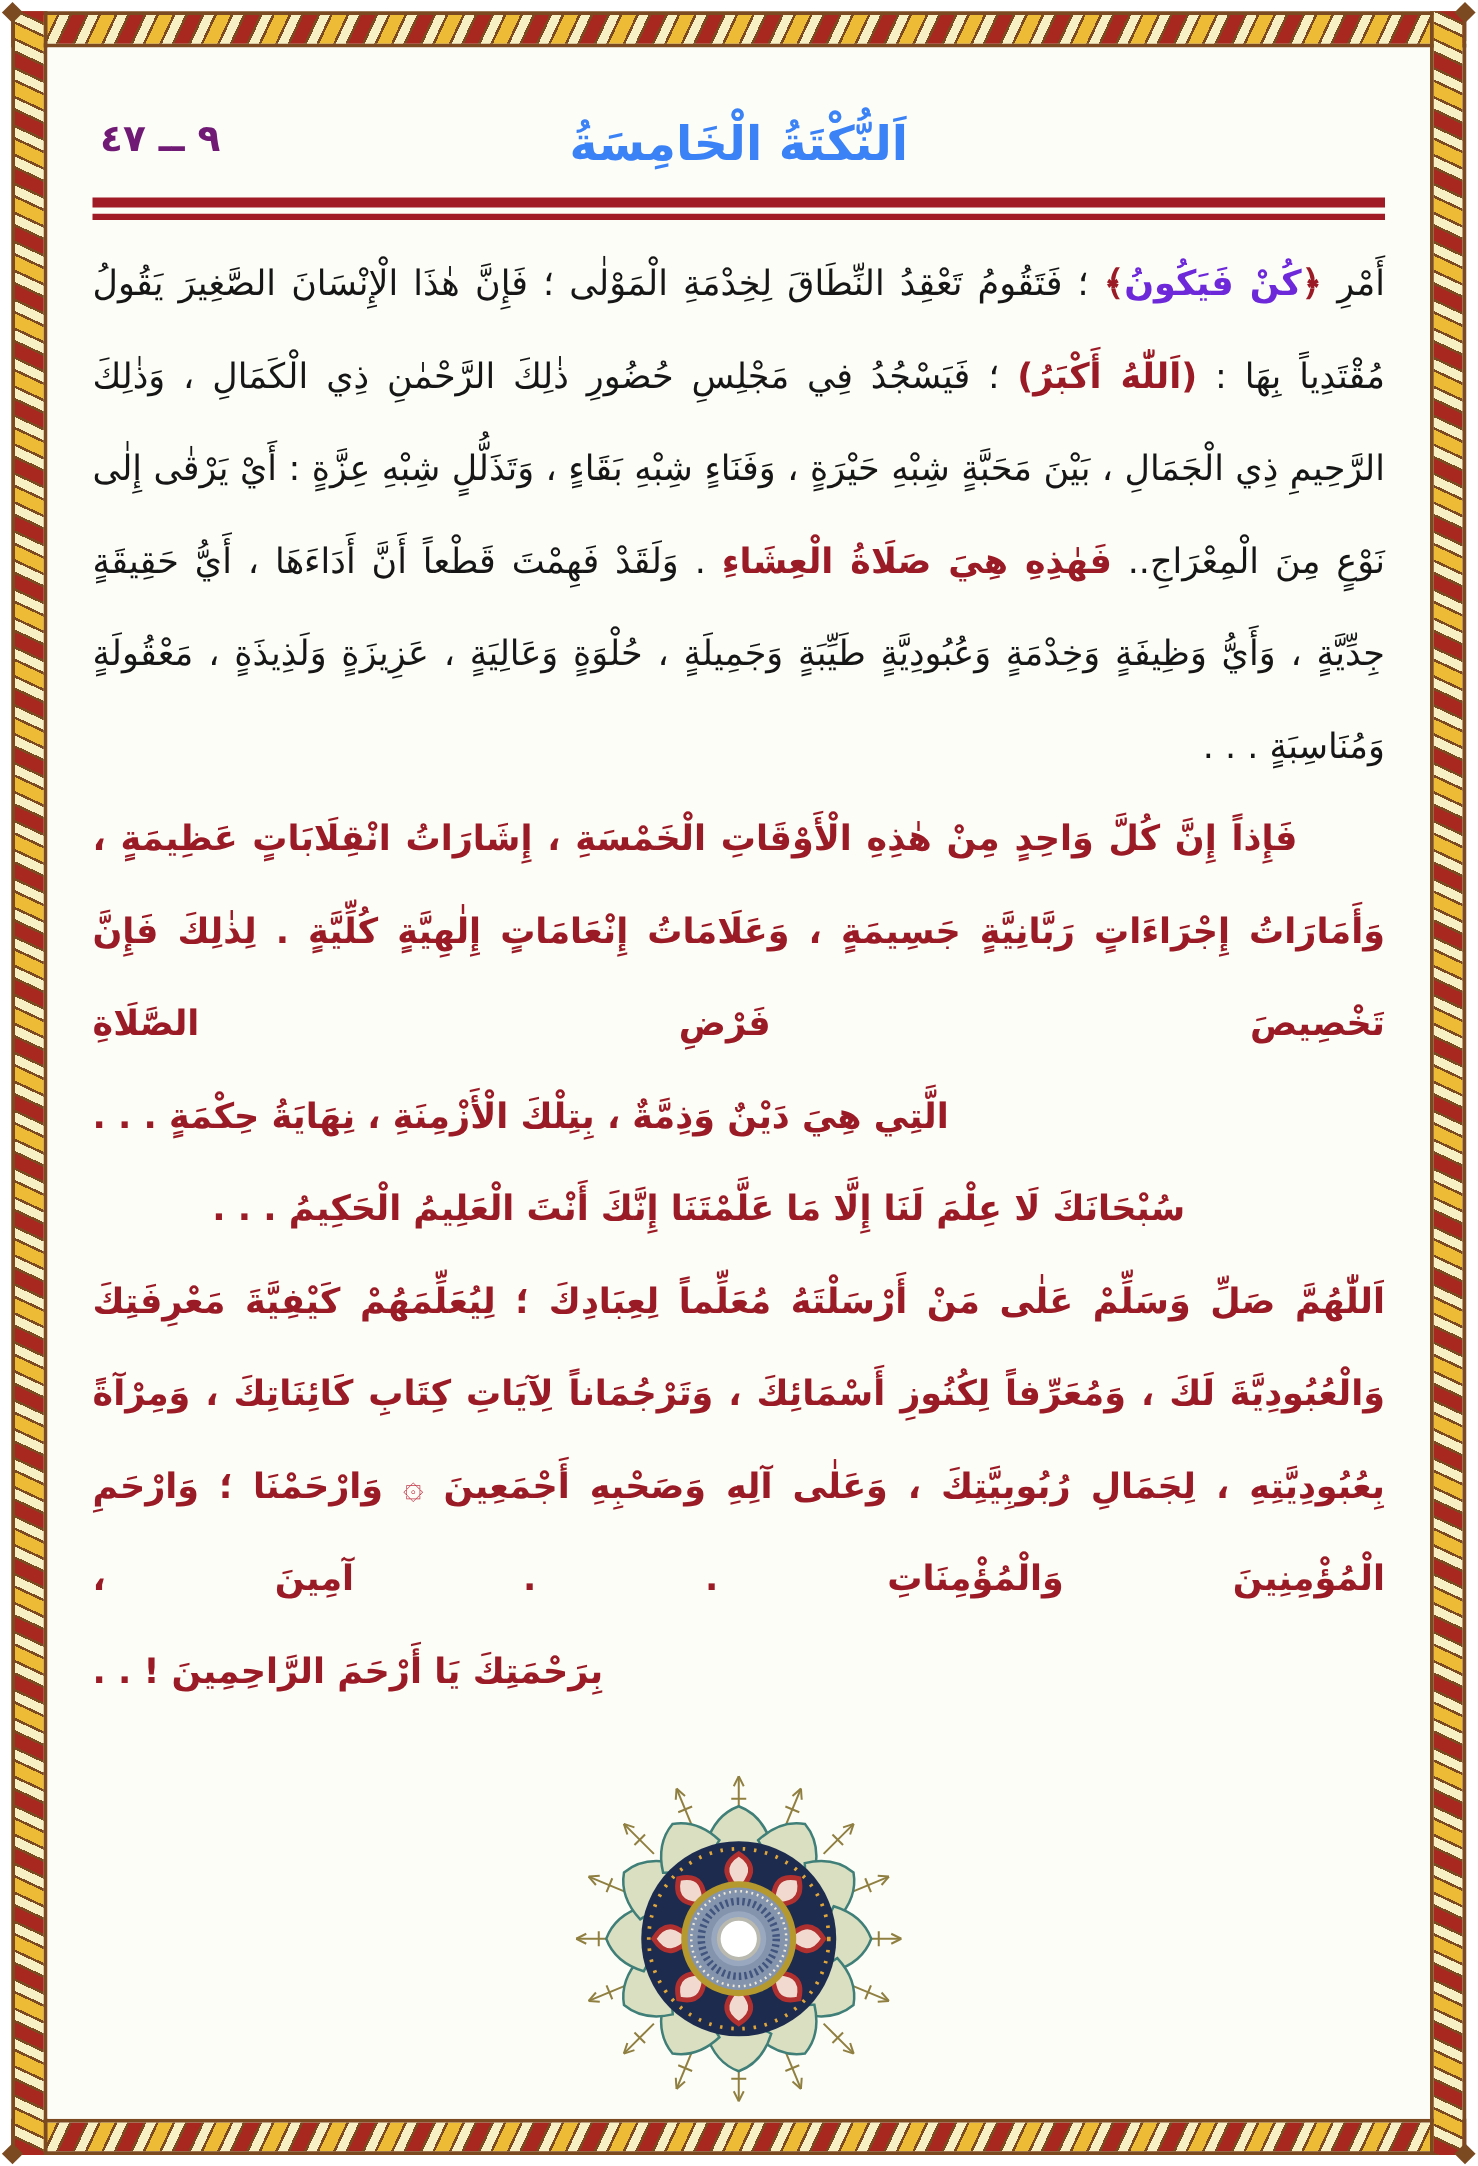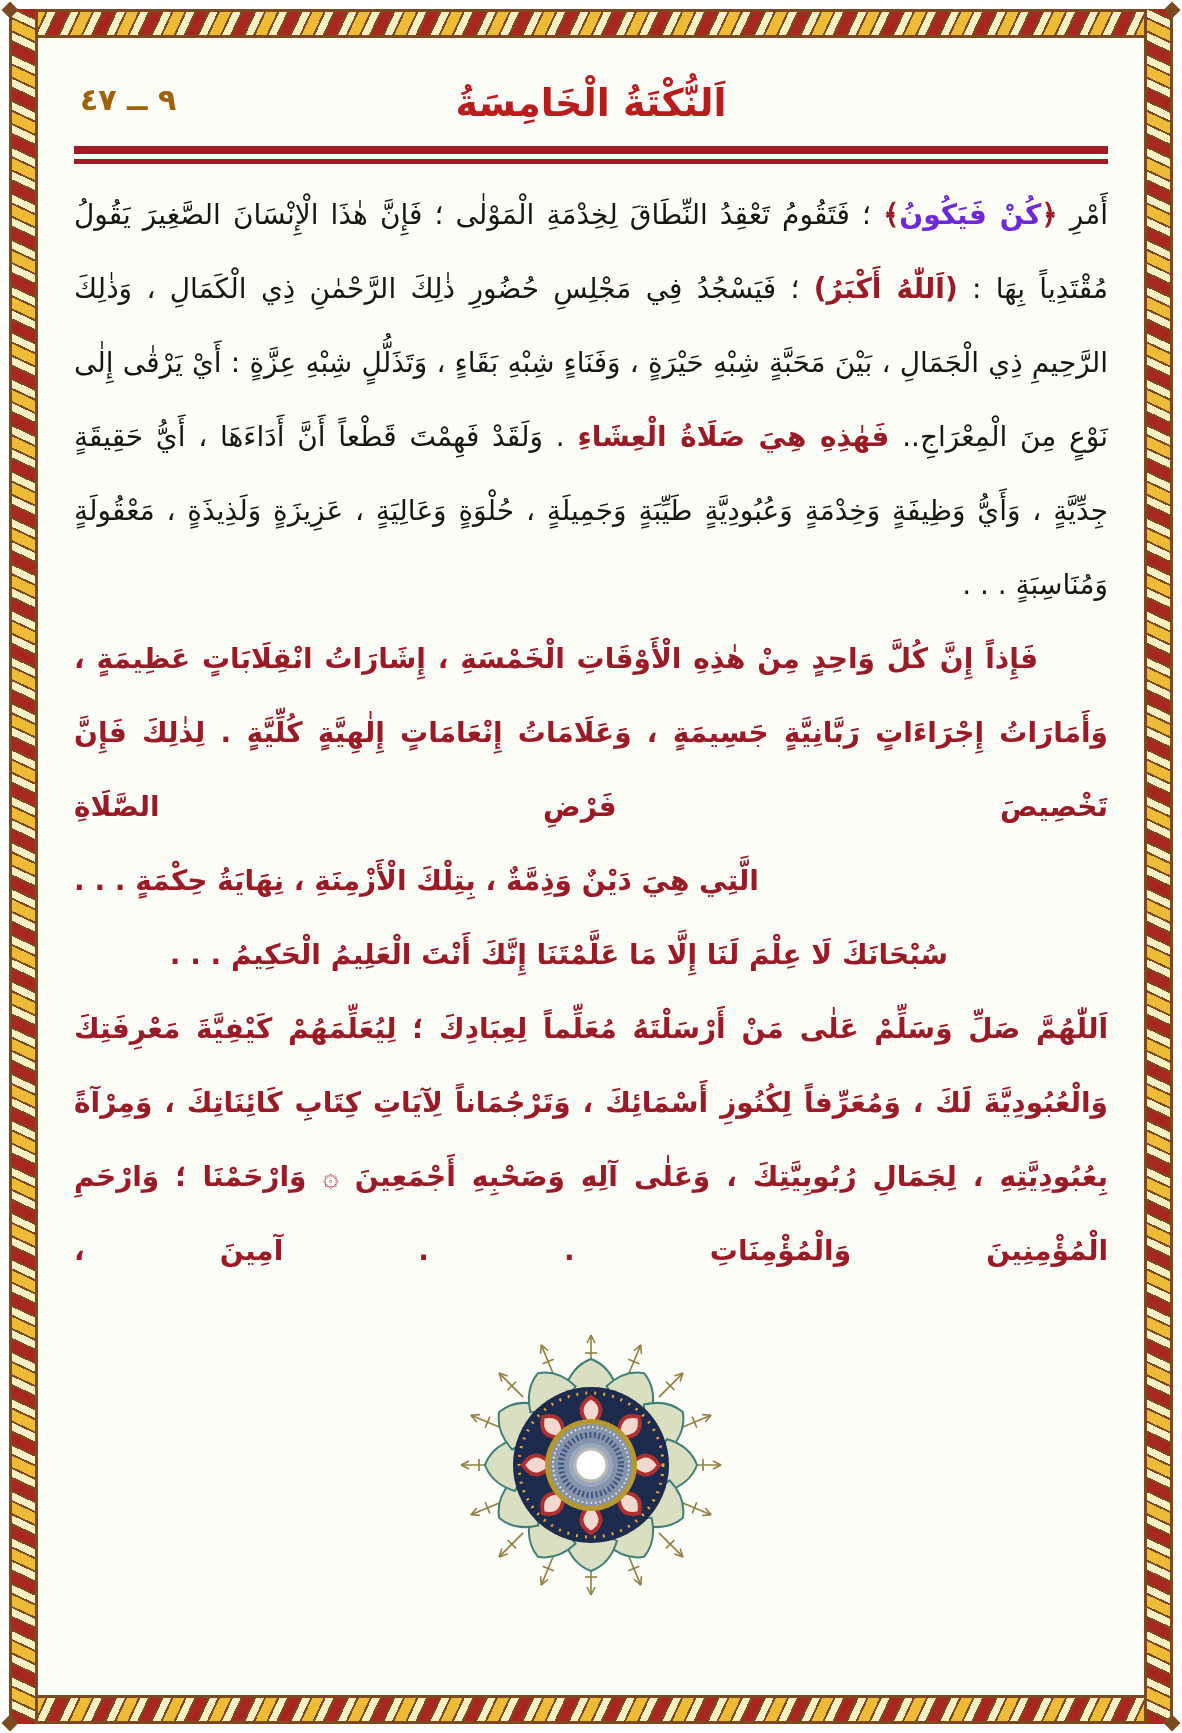--- a/index.html
+++ b/index.html
@@ -35,26 +35,26 @@
   
   .inner{
     position:absolute;inset:38px;
     background:#fdfdf8;
     padding:36px 36px 0 36px;
     box-sizing:border-box;
   }
   .page-header{position:relative;height:58px;}
   .page-number{
     position:absolute;left:6px;top:8px;
-    color:#a16207;font-size:30px;font-weight:bold;
+    color:#701a75;font-size:30px;font-weight:bold;
     letter-spacing:2px;
   }
   .doc-title{
-    margin:0;text-align:center;
-    color:#b91c1c;font-size:38px;font-weight:bold;
+    margin:12px;text-align:center;
+    color:#3b82f6;font-size:38px;font-weight:bold;
     line-height:58px;
   }
   .double-rule{margin-top:14px;}
   .rule-thick{height:8px;background:#a01b26;}
   .rule-gap{height:5px;}
   .rule-thin{height:5px;background:#a01b26;}
 
   
   .body-text{
     margin-top:14px;
@@ -115,20 +115,21 @@
     <div class="body-text">
 
       <p class="p-black"><span>أَمْرِ </span><span class="bracket">﴿</span><span class="blue-text">كُنْ فَيَكُونُ</span><span class="bracket">﴾</span><span> ؛ فَتَقُومُ تَعْقِدُ النِّطَاقَ لِخِدْمَةِ الْمَوْلٰى ؛ فَإِنَّ هٰذَا الْإِنْسَانَ الصَّغِيرَ يَقُولُ مُقْتَدِياً بِهَا : </span><span class="red-text">(اَللّٰهُ أَكْبَرُ)</span><span> ؛ فَيَسْجُدُ فِي مَجْلِسِ حُضُورِ ذٰلِكَ الرَّحْمٰنِ ذِي الْكَمَالِ ، وَذٰلِكَ الرَّحِيمِ ذِي الْجَمَالِ ، بَيْنَ مَحَبَّةٍ شِبْهِ حَيْرَةٍ ، وَفَنَاءٍ شِبْهِ بَقَاءٍ ، وَتَذَلُّلٍ شِبْهِ عِزَّةٍ : أَيْ يَرْقٰى إِلٰى نَوْعٍ مِنَ الْمِعْرَاجِ.. </span><span class="red-text">فَهٰذِهِ هِيَ صَلَاةُ الْعِشَاءِ</span><span> . وَلَقَدْ فَهِمْتَ قَطْعاً أَنَّ أَدَاءَهَا ، أَيُّ حَقِيقَةٍ جِدِّيَّةٍ ، وَأَيُّ وَظِيفَةٍ وَخِدْمَةٍ وَعُبُودِيَّةٍ طَيِّبَةٍ وَجَمِيلَةٍ ، حُلْوَةٍ وَعَالِيَةٍ ، عَزِيزَةٍ وَلَذِيذَةٍ ، مَعْقُولَةٍ وَمُنَاسِبَةٍ . . .</span></p>
 
       <p class="p-red indent-lg">فَإِذاً إِنَّ كُلَّ وَاحِدٍ مِنْ هٰذِهِ الْأَوْقَاتِ الْخَمْسَةِ ، إِشَارَاتُ انْقِلَابَاتٍ عَظِيمَةٍ ، وَأَمَارَاتُ إِجْرَاءَاتٍ رَبَّانِيَّةٍ جَسِيمَةٍ ، وَعَلَامَاتُ إِنْعَامَاتٍ إِلٰهِيَّةٍ كُلِّيَّةٍ . لِذٰلِكَ فَإِنَّ تَخْصِيصَ فَرْضِ الصَّلَاةِ</p>
       <p class="centered-line">الَّتِي هِيَ دَيْنٌ وَذِمَّةٌ ، بِتِلْكَ الْأَزْمِنَةِ ، نِهَايَةُ حِكْمَةٍ . . .</p>
 
       <p class="p-single">سُبْحَانَكَ لَا عِلْمَ لَنَا إِلَّا مَا عَلَّمْتَنَا إِنَّكَ أَنْتَ الْعَلِيمُ الْحَكِيمُ . . .</p>
 
       <p class="p-red"><span>اَللّٰهُمَّ صَلِّ وَسَلِّمْ عَلٰى مَنْ أَرْسَلْتَهُ مُعَلِّماً لِعِبَادِكَ ؛ لِيُعَلِّمَهُمْ كَيْفِيَّةَ مَعْرِفَتِكَ وَالْعُبُودِيَّةَ لَكَ ، وَمُعَرِّفاً لِكُنُوزِ أَسْمَائِكَ ، وَتَرْجُمَاناً لِآيَاتِ كِتَابِ كَائِنَاتِكَ ، وَمِرْآةً بِعُبُودِيَّتِهِ ، لِجَمَالِ رُبُوبِيَّتِكَ ، وَعَلٰى آلِهِ وَصَحْبِهِ أَجْمَعِينَ </span><span class="flower">۞</span><span> وَارْحَمْنَا ؛ وَارْحَمِ الْمُؤْمِنِينَ وَالْمُؤْمِنَاتِ . . آمِينَ ،</span></p>
+      <p class="centered-line">بِرَحْمَتِكَ يَا أَرْحَمَ الرَّاحِمِينَ ! . .</p>
 
     </div>
 
     <div class="rosette-wrap">
       <svg width="266" height="266" viewBox="-133 -133 266 266">
         <defs>
           <g id="spike" stroke="#8f7f40" stroke-width="1.6" fill="none">
             <line x1="0" y1="-96" x2="0" y2="-130"></line>
             <line x1="-6" y1="-112" x2="6" y2="-112"></line>
             <line x1="-4" y1="-122" x2="0" y2="-130"></line>

